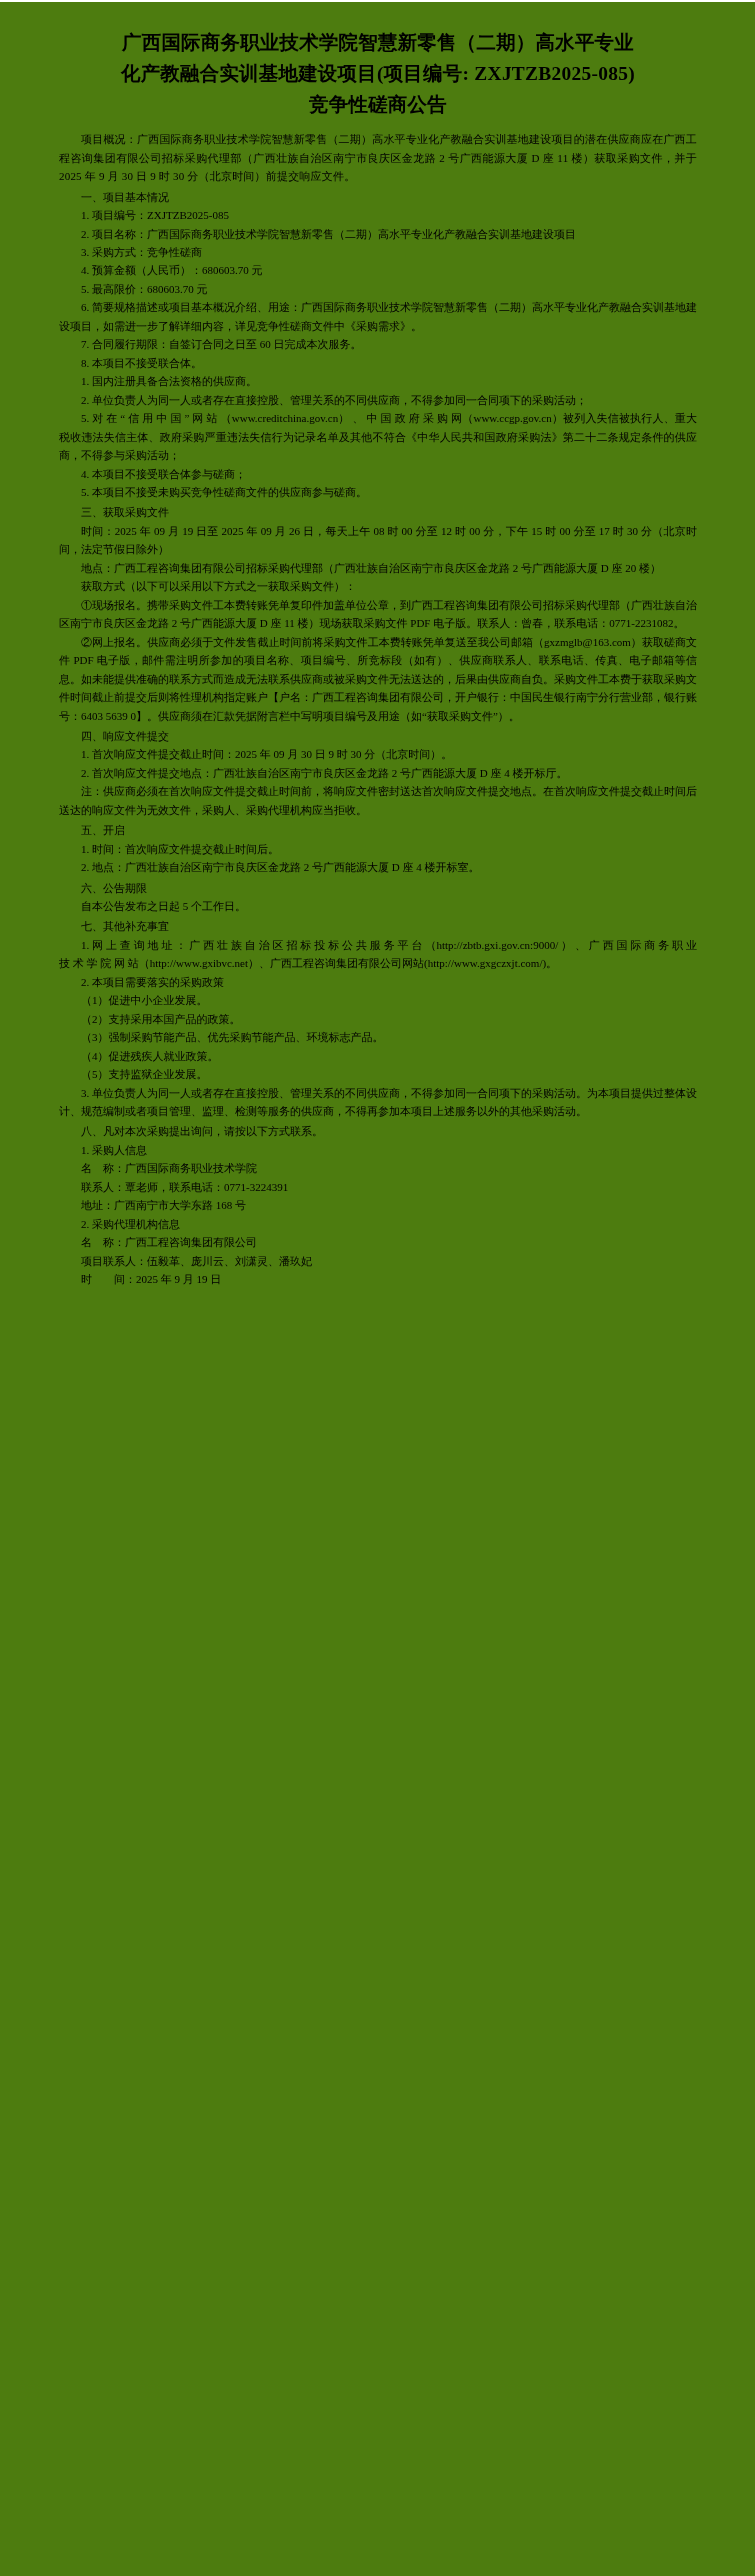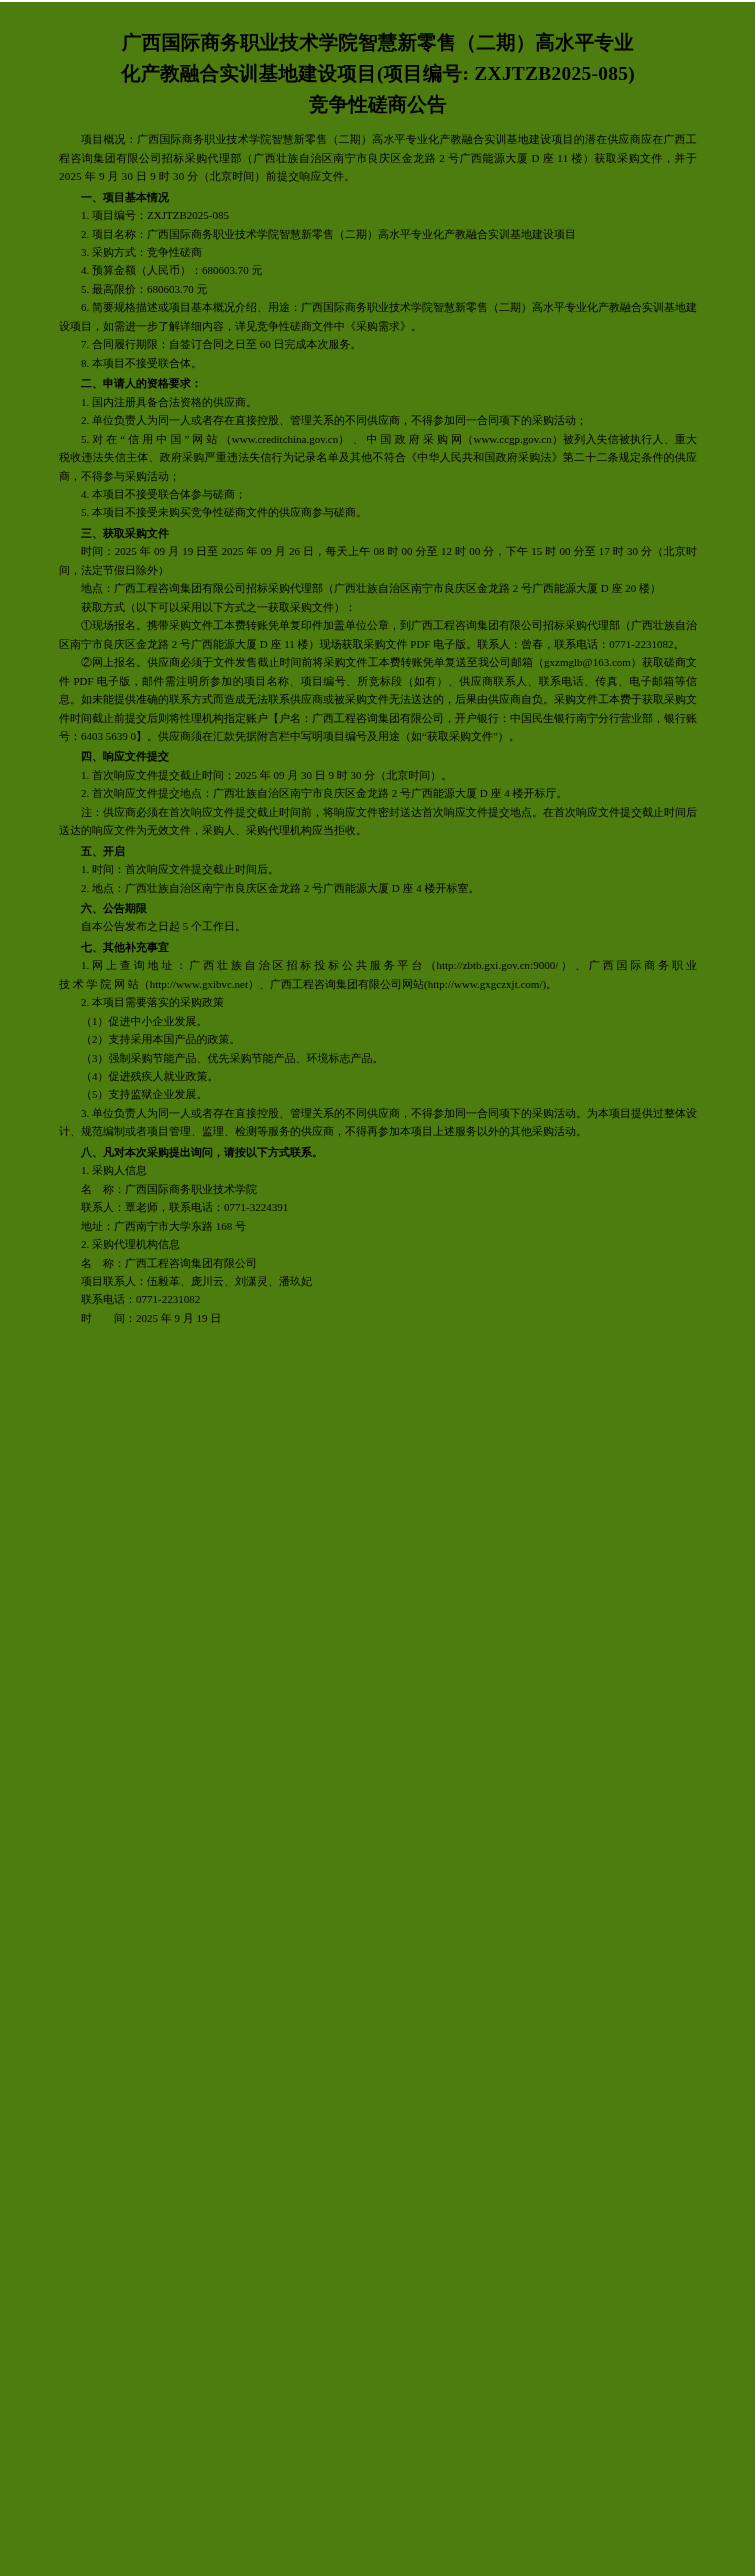--- a/index.html
+++ b/index.html
@@ -40,21 +40,21 @@
     line-height: 1.68;
     text-align: justify;
     text-justify: inter-ideograph;
   }
   .abstract p {
     text-indent: 2em;
     letter-spacing: 0.2px;
   }
   .sec-head {
     text-indent: 2em;
-    font-weight: bold;
+    font-weight: normal;
     margin-top: 1.9px;
   }
   .item {
     text-indent: 2em;
   }
   .contact-line {
     text-indent: 2em;
   }
 </style>
 </head>
@@ -77,21 +77,20 @@
     <p class="sec-head">一、项目基本情况</p>
     <p class="item">1. 项目编号：ZXJTZB2025-085</p>
     <p class="item">2. 项目名称：广西国际商务职业技术学院智慧新零售（二期）高水平专业化产教融合实训基地建设项目</p>
     <p class="item">3. 采购方式：竞争性磋商</p>
     <p class="item">4. 预算金额（人民币）：680603.70 元</p>
     <p class="item">5. 最高限价：680603.70 元</p>
     <p class="item">6. 简要规格描述或项目基本概况介绍、用途：广西国际商务职业技术学院智慧新零售（二期）高水平专业化产教融合实训基地建设项目，如需进一步了解详细内容，详见竞争性磋商文件中《采购需求》。</p>
     <p class="item">7. 合同履行期限：自签订合同之日至 60 日完成本次服务。</p>
     <p class="item">8. 本项目不接受联合体。</p>
 
-    <p class="sec-head">二、申请人的资格要求：</p>
     <p class="item">1. 国内注册具备合法资格的供应商。</p>
     <p class="item">2. 单位负责人为同一人或者存在直接控股、管理关系的不同供应商，不得参加同一合同项下的采购活动；</p>
     <p class="item">5. 对 在 “ 信 用 中 国 ” 网 站 （www.creditchina.gov.cn） 、 中 国 政 府 采 购 网（www.ccgp.gov.cn）被列入失信被执行人、重大税收违法失信主体、政府采购严重违法失信行为记录名单及其他不符合《中华人民共和国政府采购法》第二十二条规定条件的供应商，不得参与采购活动；</p>
     <p class="item">4. 本项目不接受联合体参与磋商；</p>
     <p class="item">5. 本项目不接受未购买竞争性磋商文件的供应商参与磋商。</p>
 
     <p class="sec-head">三、获取采购文件</p>
     <p class="item">时间：2025 年 09 月 19 日至 2025 年 09 月 26 日，每天上午 08 时 00 分至 12 时 00 分，下午 15 时 00 分至 17 时 30 分（北京时间，法定节假日除外）</p>
     <p class="item">地点：广西工程咨询集团有限公司招标采购代理部（广西壮族自治区南宁市良庆区金龙路 2 号广西能源大厦 D 座 20 楼）</p>
     <p class="item">获取方式（以下可以采用以下方式之一获取采购文件）：</p>
@@ -121,18 +120,17 @@
     <p class="item">3. 单位负责人为同一人或者存在直接控股、管理关系的不同供应商，不得参加同一合同项下的采购活动。为本项目提供过整体设计、规范编制或者项目管理、监理、检测等服务的供应商，不得再参加本项目上述服务以外的其他采购活动。</p>
 
     <p class="sec-head">八、凡对本次采购提出询问，请按以下方式联系。</p>
     <p class="item">1. 采购人信息</p>
     <p class="contact-line">名　称：广西国际商务职业技术学院</p>
     <p class="contact-line">联系人：覃老师，联系电话：0771-3224391</p>
     <p class="contact-line">地址：广西南宁市大学东路 168 号</p>
     <p class="item">2. 采购代理机构信息</p>
     <p class="contact-line">名　称：广西工程咨询集团有限公司</p>
     <p class="contact-line">项目联系人：伍毅革、庞川云、刘潇灵、潘玖妃</p>
-    <p class="contact-line">联系电话：0771-2231082</p>
     <p class="contact-line">时　　间：2025 年 9 月 19 日</p>
 
   </div>
 </div>
 
 
 </body></html>

